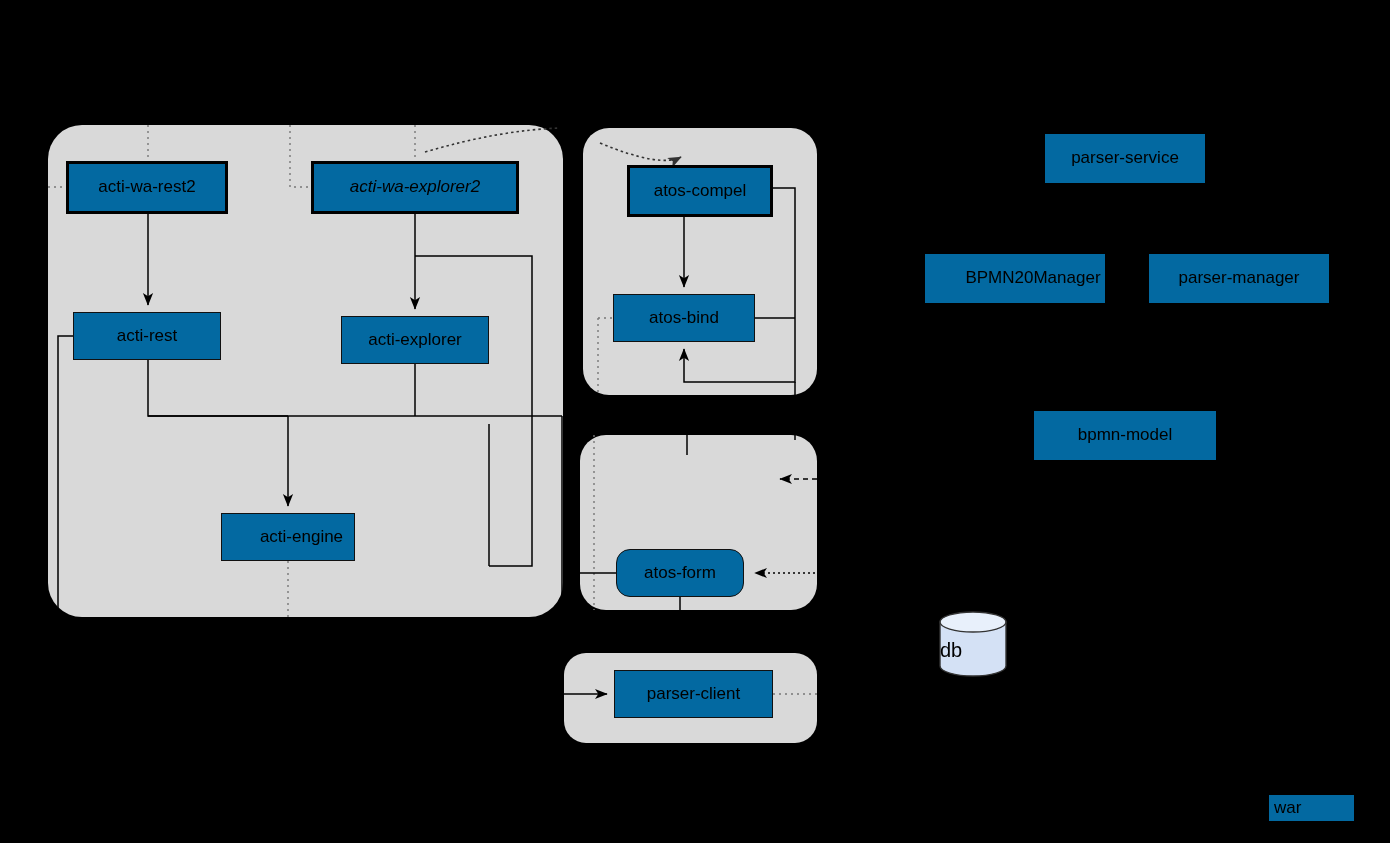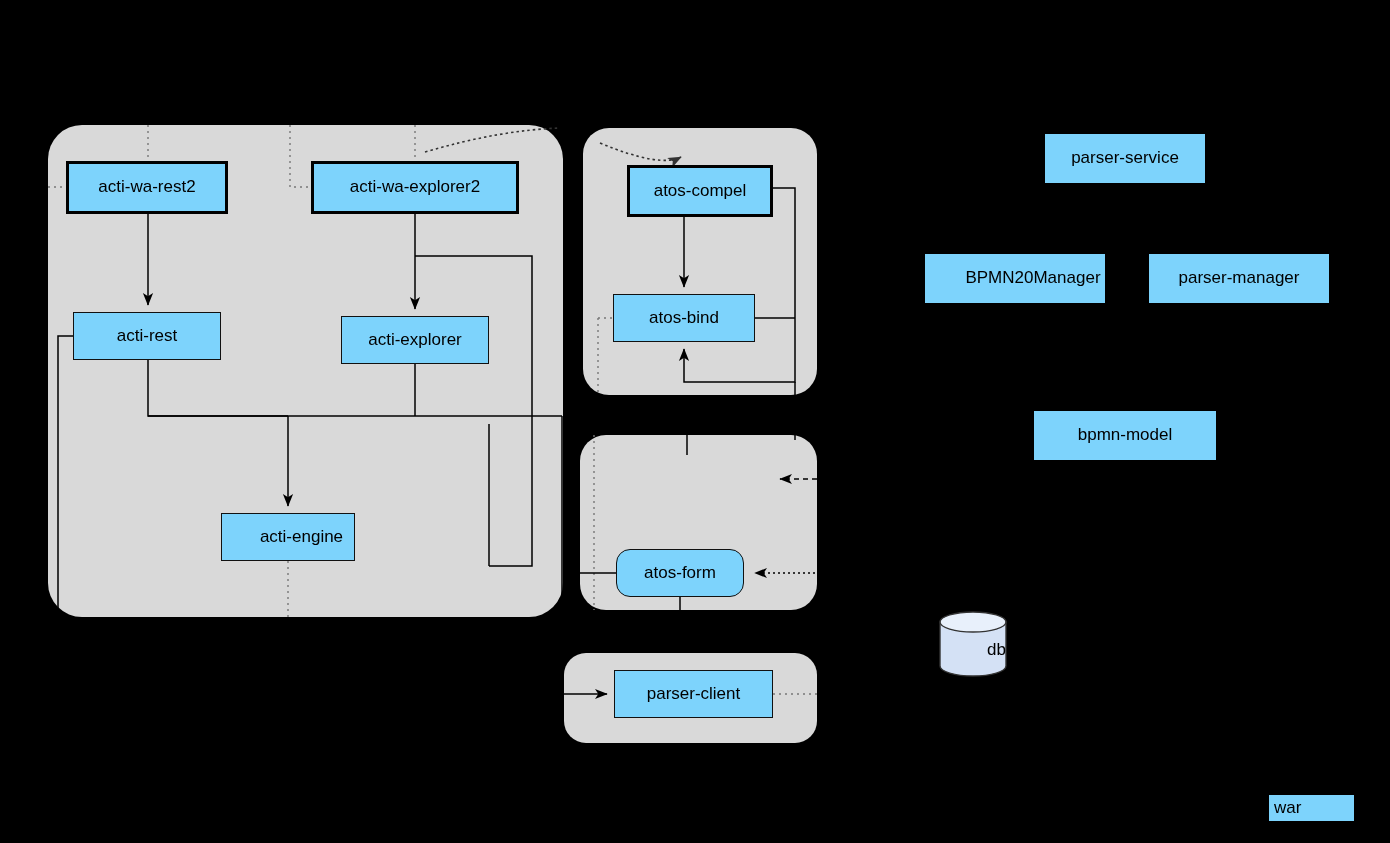--- a/index.html
+++ b/index.html
@@ -2,25 +2,25 @@
 <html><head>
 <meta charset="utf-8">
 <style>
   html,body{margin:0;padding:0;background:#000;}
   #canvas{position:relative;width:1390px;height:843px;background:#000;
           font-family:"Liberation Sans","DejaVu Sans",sans-serif;}
   svg{position:absolute;left:0;top:0;width:1390px;height:843px;}
   .nodebox{position:absolute;box-sizing:border-box;display:flex;
            align-items:center;justify-content:center;color:#000;
            font-size:17px;line-height:1.1;}
-  .fill-blue{background:#7dd3fc;border:1px solid #111;}
+  .fill-blue{background:#0369a1;border:1px solid #111;}
   .thick{border:3px solid #000;}
   .warbox{justify-content:flex-start;padding-left:5px;border:none;}
   .dbtext{position:absolute;display:flex;align-items:center;
-          justify-content:flex-end;font-size:17px;color:#000;}
+          justify-content:flex-start;font-size:20px;color:#000;}
 </style>
 </head>
 <body>
 
 <div id="canvas">
 
   <svg viewBox="0 0 1390 843">
     <defs>
       <marker id="ah" markerWidth="10" markerHeight="10" refX="8" refY="4" orient="auto" markerUnits="strokeWidth">
         <path d="M0,0.6 L8.5,4 L0,7.4 L2.2,4 Z" fill="#000"></path>
@@ -90,21 +90,21 @@
     <g>
       <path d="M940,622 L940,666 A33,10 0 0 0 1006,666 L1006,622 Z" fill="#d4e1f5" stroke="#333" stroke-width="1.4"></path>
       <ellipse cx="973" cy="622" rx="33" ry="10" fill="#e8f0fb" stroke="#333" stroke-width="1.4"></ellipse>
     </g>
   </svg>
 
   <div class="nodebox fill-blue thick" style="left:66px;top:161px;width:162px;height:53px;">
     <span>acti-wa-rest2</span>
   </div>
 
-  <div class="nodebox fill-blue thick" style="left:311px;top:161px;width:208px;height:53px;">
+  <div class="nodebox fill-blue thick" style="left:311px;top:161px;width:208px;height:53px;font-style:italic;">
     <span>acti-wa-explorer2</span>
   </div>
 
   <div class="nodebox fill-blue" style="left:73px;top:312px;width:148px;height:48px;">
     <span>acti-rest</span>
   </div>
 
   <div class="nodebox fill-blue" style="left:341px;top:316px;width:148px;height:48px;">
     <span>acti-explorer</span>
   </div>

